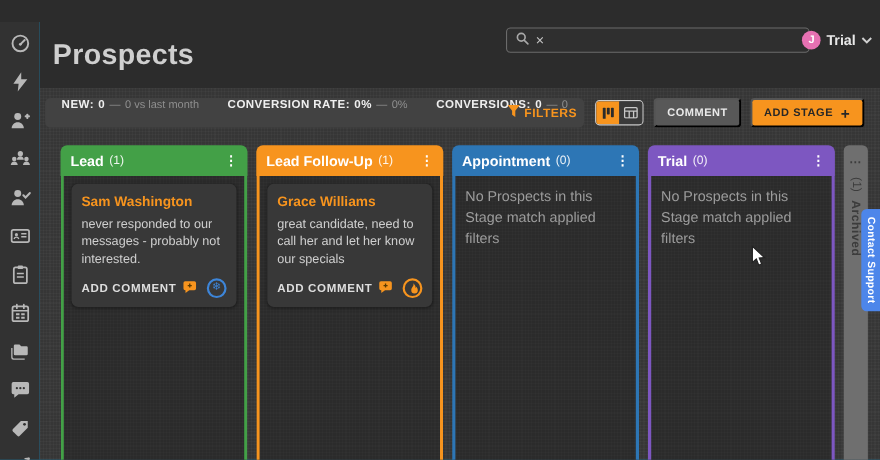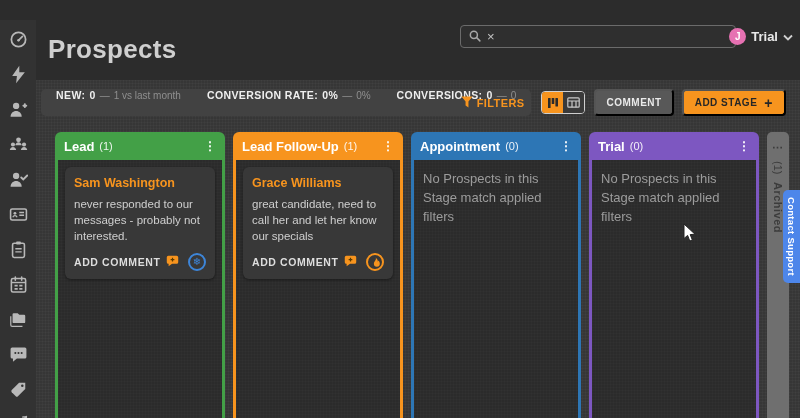--- a/index.html
+++ b/index.html
@@ -215,21 +215,21 @@
     </div>
   </header>
 
   <main class="main">
 
     <div class="stats-pill">
       <div class="stat">
         <span class="stat-label">NEW:</span>
         <span class="stat-value">0</span>
         <span class="stat-sep">—</span>
-        <span class="stat-delta">1 vs last month</span>
+        <span class="stat-delta">0 vs last month</span>
       </div>
       <div class="stat">
         <span class="stat-label">CONVERSION RATE:</span>
         <span class="stat-value">0%</span>
         <span class="stat-sep">—</span>
         <span class="stat-delta">0%</span>
       </div>
       <div class="stat">
         <span class="stat-label">CONVERSIONS:</span>
         <span class="stat-value">0</span>

